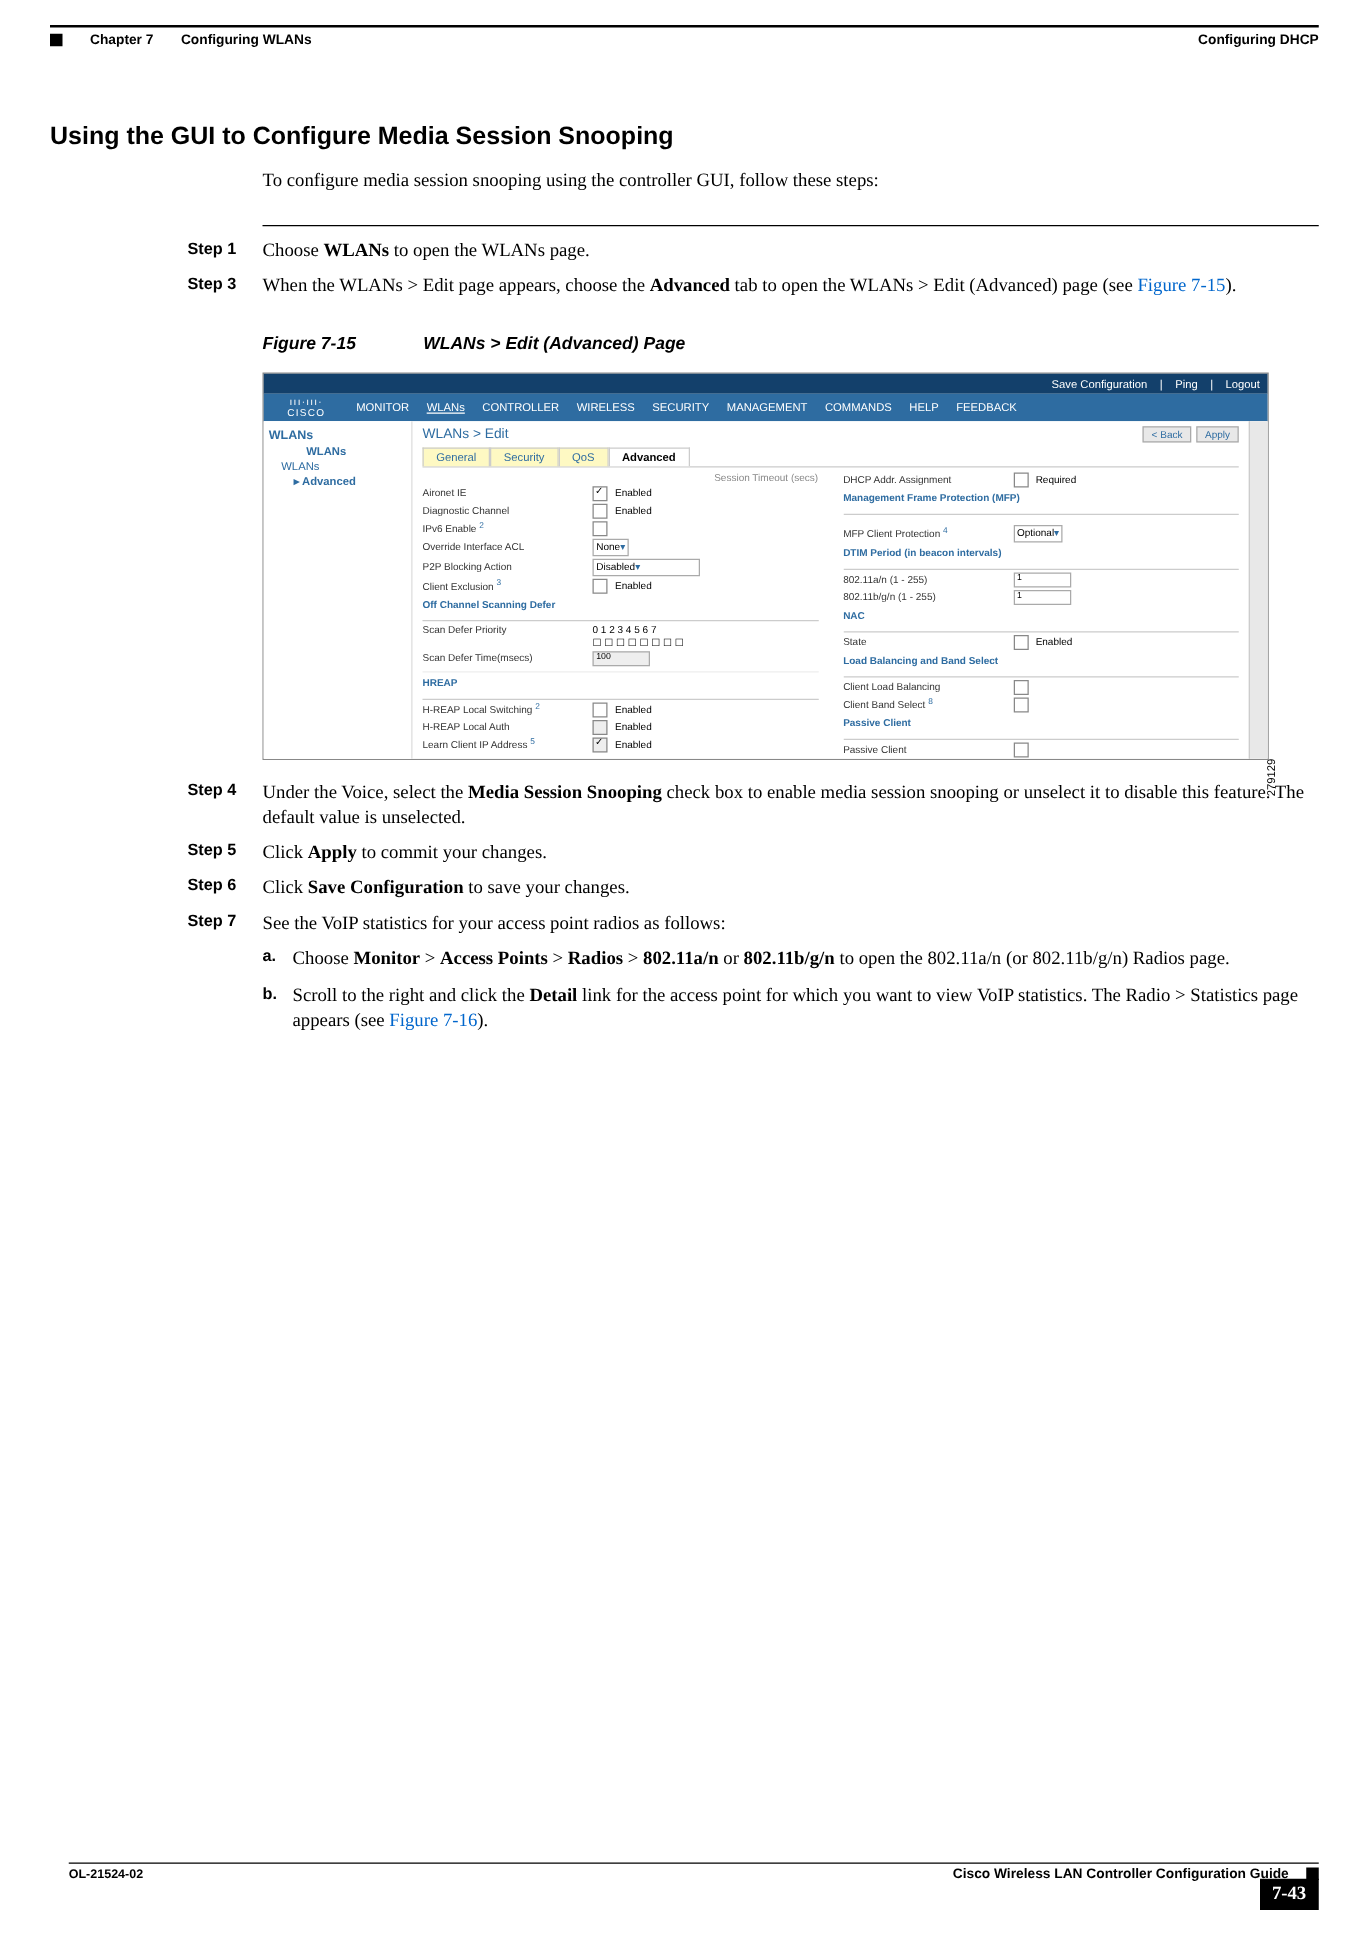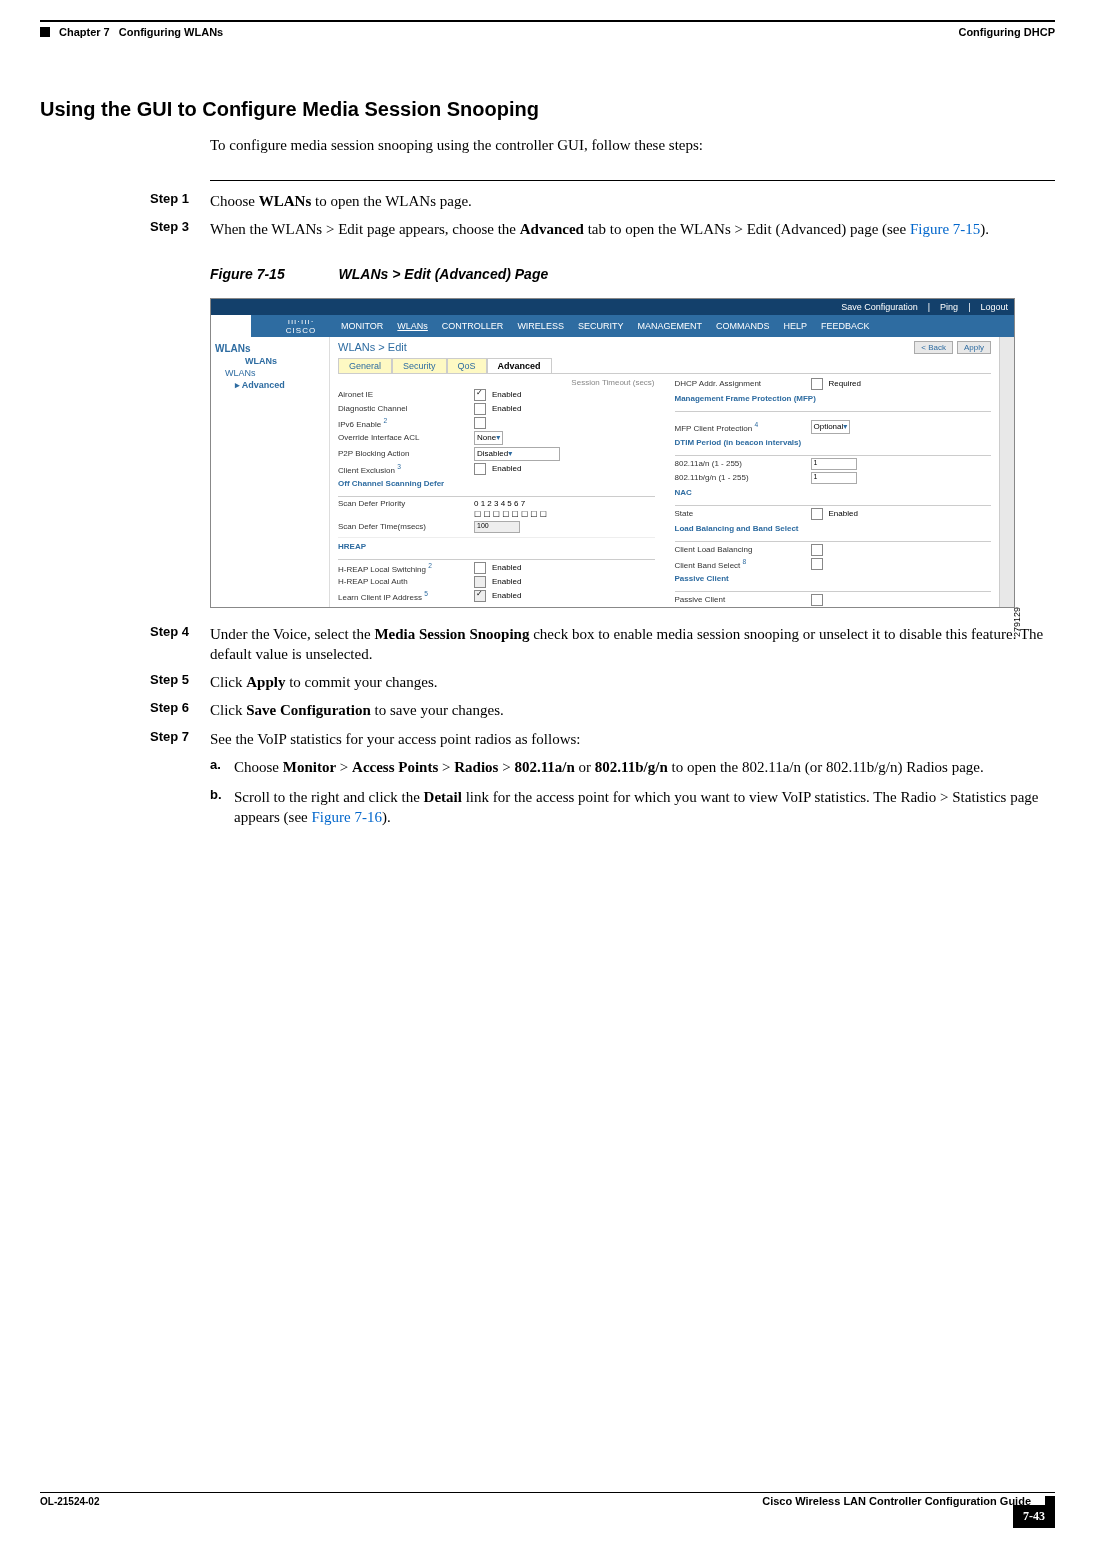--- a/index.html
+++ b/index.html
@@ -26,21 +26,21 @@
     display: flex;
     justify-content: space-between;
     align-items: center;
     font-family: Arial, Helvetica, sans-serif;
     font-size: 11px;
     font-weight: bold;
   }
   .header-left {
     display: flex;
     align-items: center;
-    gap: 9px;
+    gap: 22px;
   }
   .header-block {
     width: 10px;
     height: 10px;
     background: #000;
   }
   .header-right {
     font-weight: bold;
   }
   .content {
@@ -117,22 +117,21 @@
   }
   .ss-topbar span { color: #fff; }
   .ss-menubar {
     background: #2e6ca1;
     height: 22px;
     display: flex;
     align-items: center;
     color: #fff;
     font-family: Arial, Helvetica, sans-serif;
     font-size: 10px;
-    padding: 0 20px;
-    margin-left: 40px;
+    padding: 0 4px;
   }
   .ss-logo {
     width: 60px;
     font-size: 8px;
     letter-spacing: 1px;
     text-align: center;
   }
   .ss-menu-items {
     display: flex;
     gap: 14px;
@@ -298,21 +297,21 @@
     flex-shrink: 0;
   }
   .sub-body {
     font-size: 15px;
     line-height: 1.35;
     flex: 1;
   }
   .footer {
     position: absolute;
     bottom: 20px;
-    left: 40px;
+    left: 55px;
     right: 40px;
   }
   .footer-rule {
     border-top: 1px solid #000;
     margin-bottom: 2px;
   }
   .footer-row {
     display: flex;
     justify-content: space-between;
     align-items: center;
@@ -320,21 +319,21 @@
     font-size: 11px;
   }
   .footer-doc {
     font-weight: bold;
   }
   .footer-pagenum {
     background: #000;
     color: #fff;
     font-weight: bold;
     padding: 4px 10px;
-    font-size: 12px;
+    font-size: 15px;
   }
   .footer-id {
     font-size: 10px;
     font-weight: bold;
   }
   .footer-block-small {
     width: 10px;
     height: 10px;
     background: #000;
     display: inline-block;

